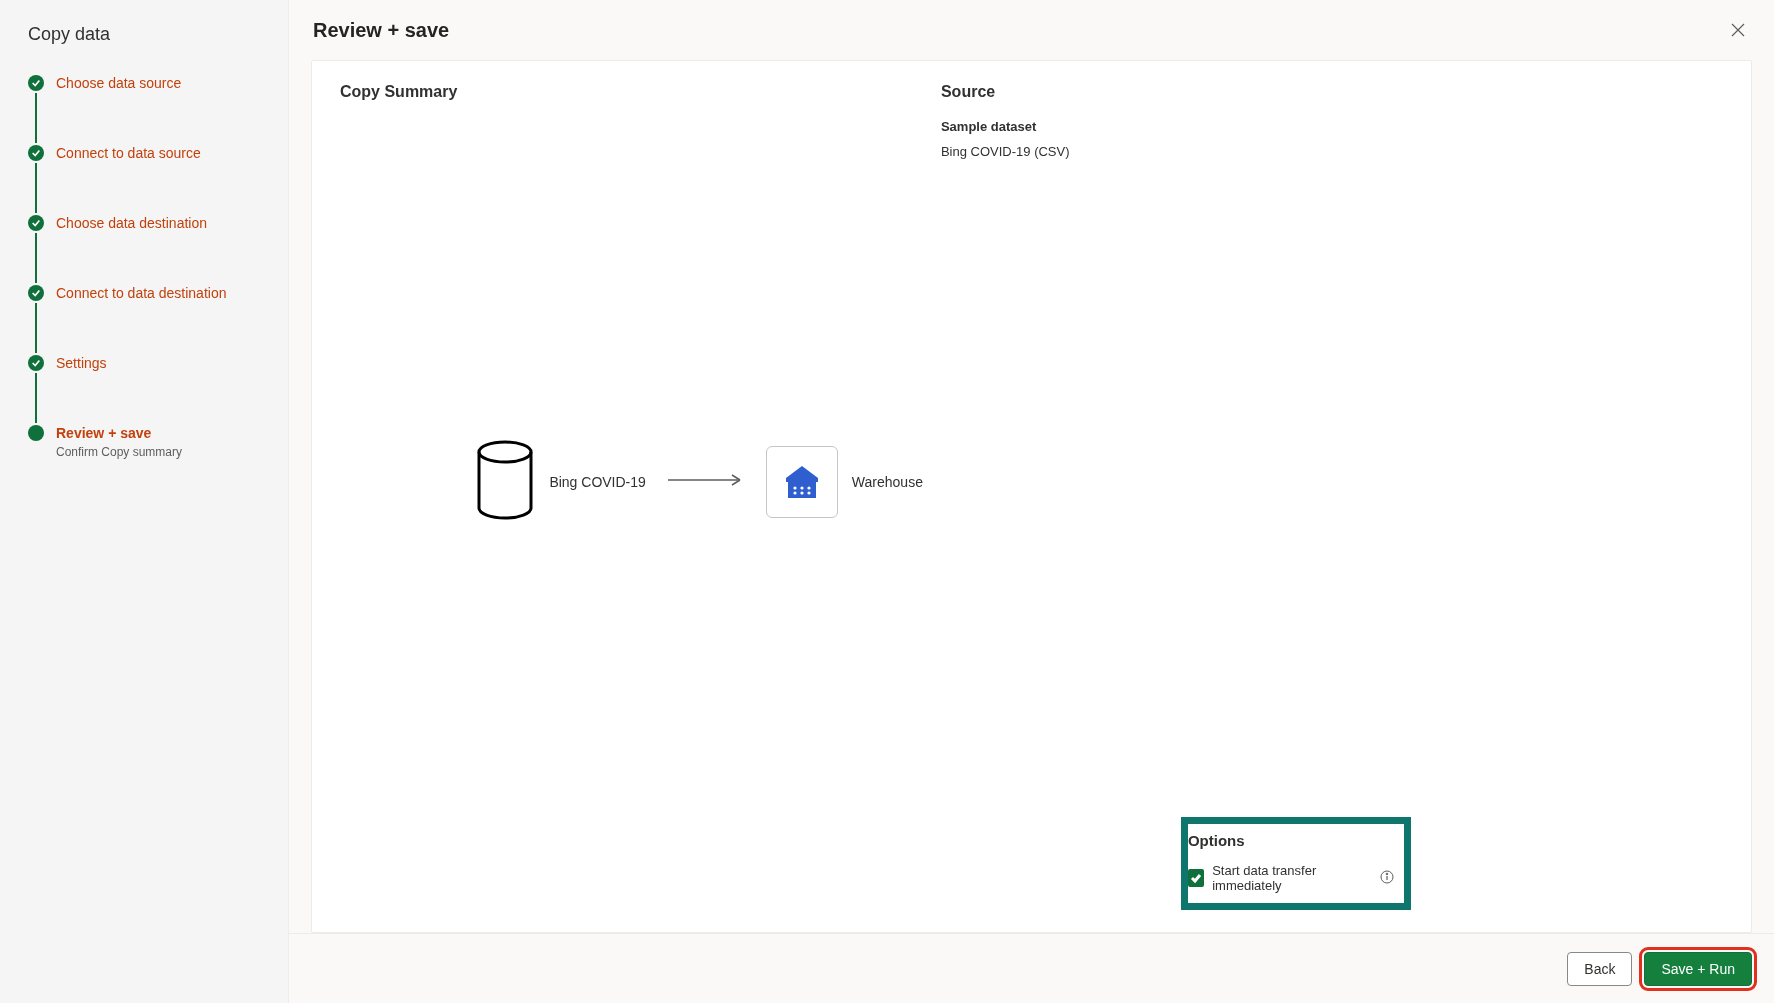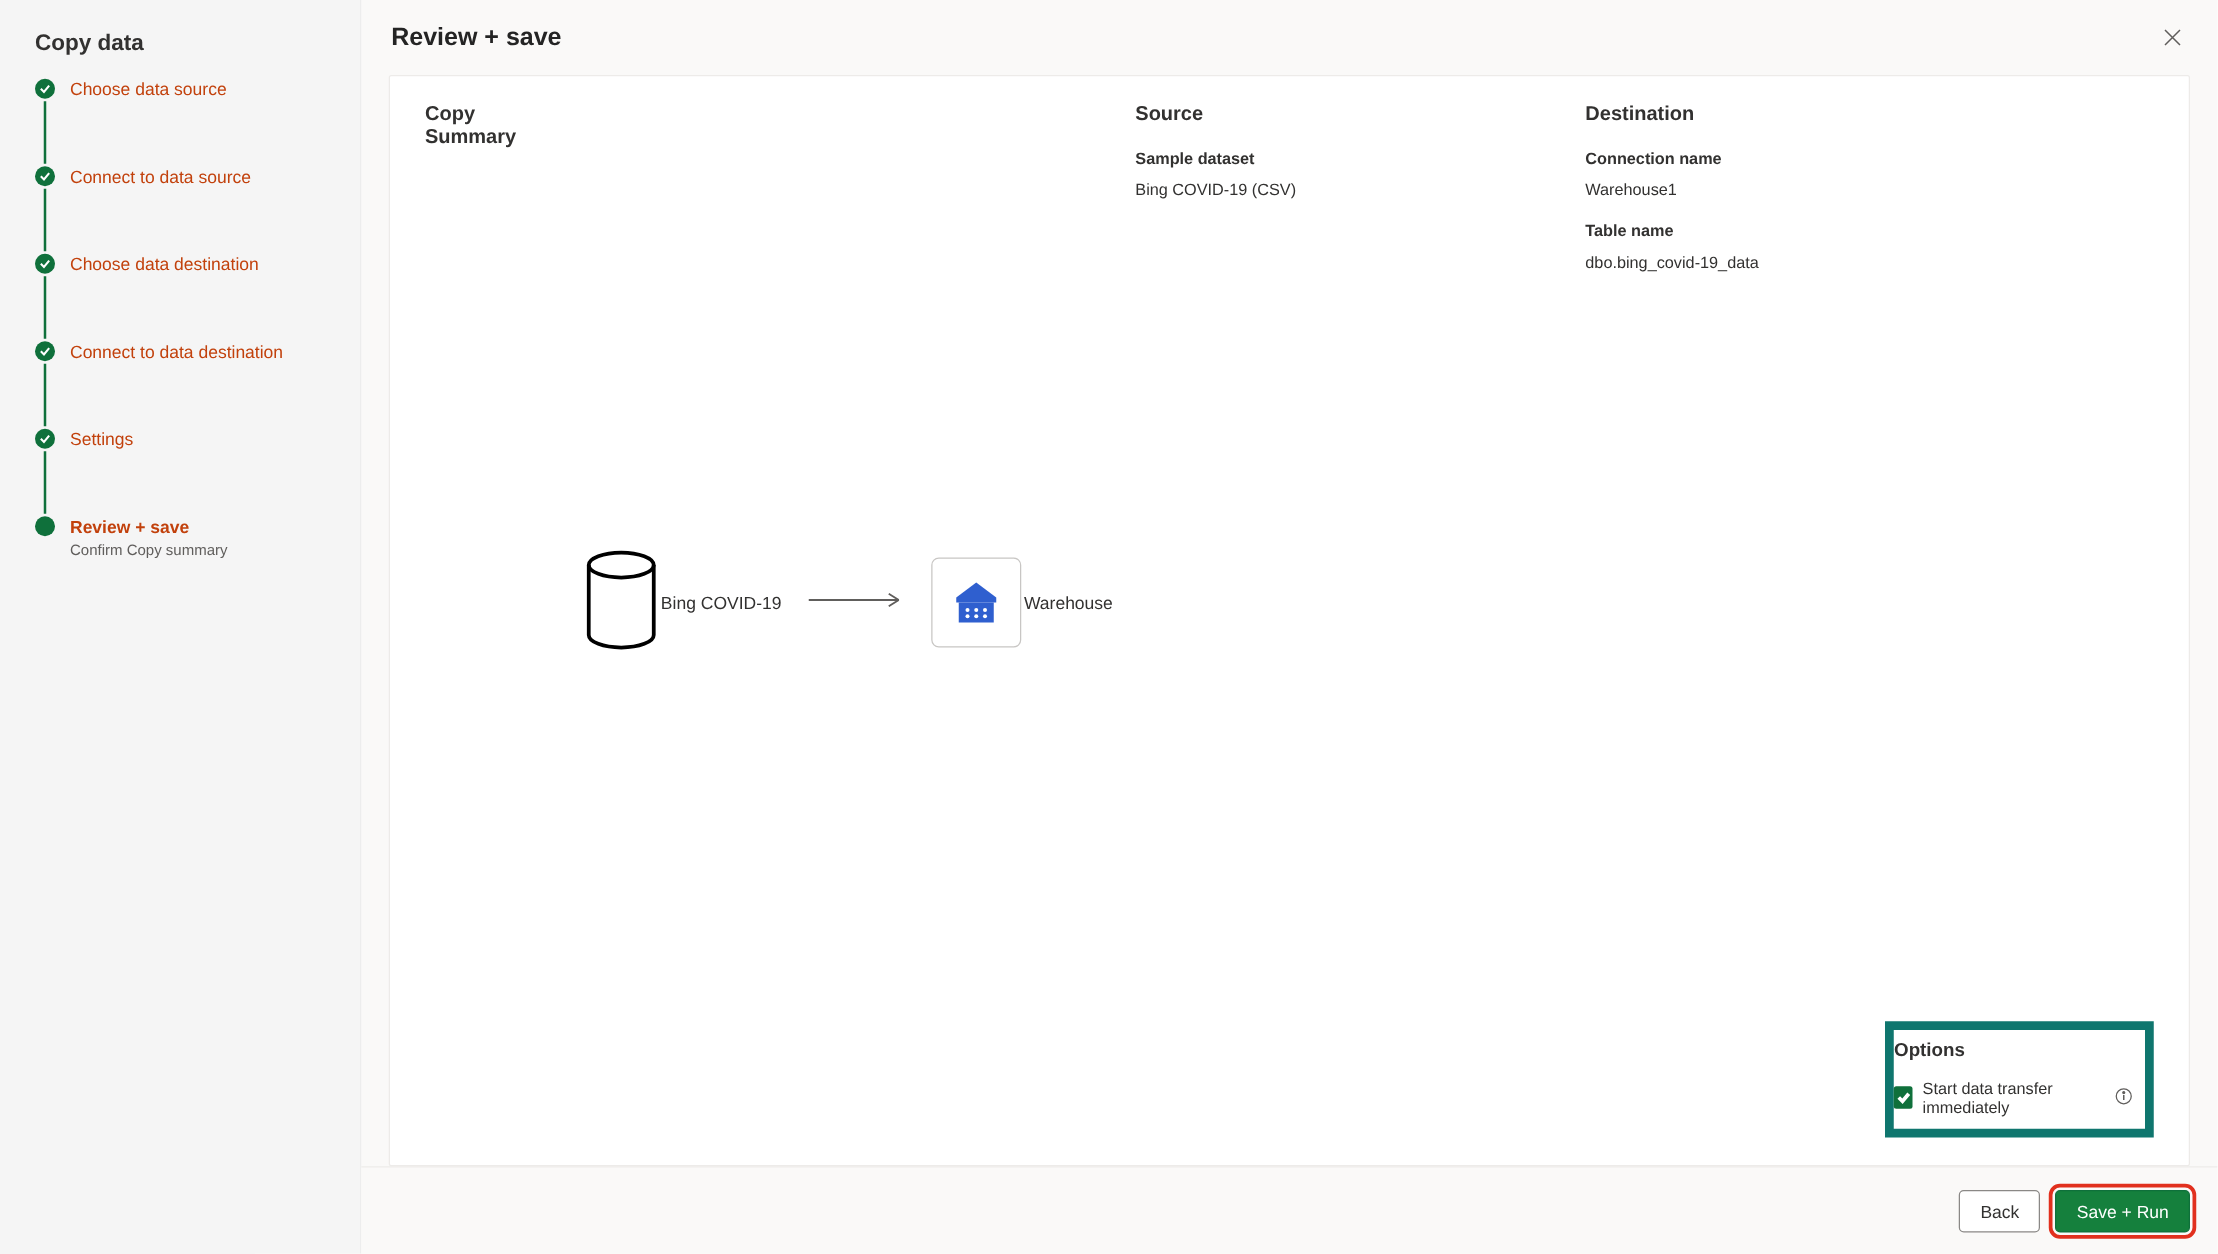--- a/index.html
+++ b/index.html
@@ -17,22 +17,22 @@
 
   
   .sidebar {
     width: 288px;
     height: 100%;
     background: #f5f5f5;
     padding: 24px 20px 24px 28px;
   }
   .sidebar-title {
     font-size: 18px;
-    font-weight: 700;
-    margin: 0 0 16px 0;
+    font-weight: 400;
+    margin: 0 0 28px 0;
     color: #323130;
   }
   .steps { position: relative; }
   .step-row {
     display: flex;
     align-items: flex-start;
     position: relative;
   }
   .step-icon {
     width: 16px; height: 16px;
@@ -109,21 +109,21 @@
   .flow {
     display:flex;
     align-items:center;
     gap: 20px;
     margin-bottom: 30px;
     margin-left: 18px;
   }
   .flow-node {
     display:flex;
     align-items:center;
-    gap:2px;
+    gap:14px;
     text-align:right;
   }
   .flow-node-label { font-size:14px; white-space:nowrap; }
   .db-icon svg { width:60px; height:80px; }
   .arrow svg { width:80px; height:20px; stroke:#605e5c; }
   .dest-tile {
     width:72px; height:72px;
     border:1px solid #c8c6c4;
     border-radius:6px;
     background:#fff;
@@ -333,27 +333,20 @@
         </span>
         <span class="flow-node-label">Warehouse</span>
       </div>
     </div>
 
     <div class="columns">
       <div class="col">
         <div class="col-heading">Source</div>
         <div class="field-label">Sample dataset</div>
         <div class="field-value">Bing COVID-19 (CSV)</div>
-      </div>
-      <div class="col">
-        <div class="col-heading">Destination</div>
-        <div class="field-label">Connection name</div>
-        <div class="field-value">Warehouse1</div>
-        <div class="field-label">Table name</div>
-        <div class="field-value">dbo.bing_covid-19_data</div>
       </div>
     </div>
 
     <div class="options-block">
       <div class="options-title">Options</div>
       <div class="check-row">
         <span class="checkbox">
           <svg viewBox="0 0 12 12">
               <path d="M2 6 L5 9 L10 3"></path>
             </svg>

